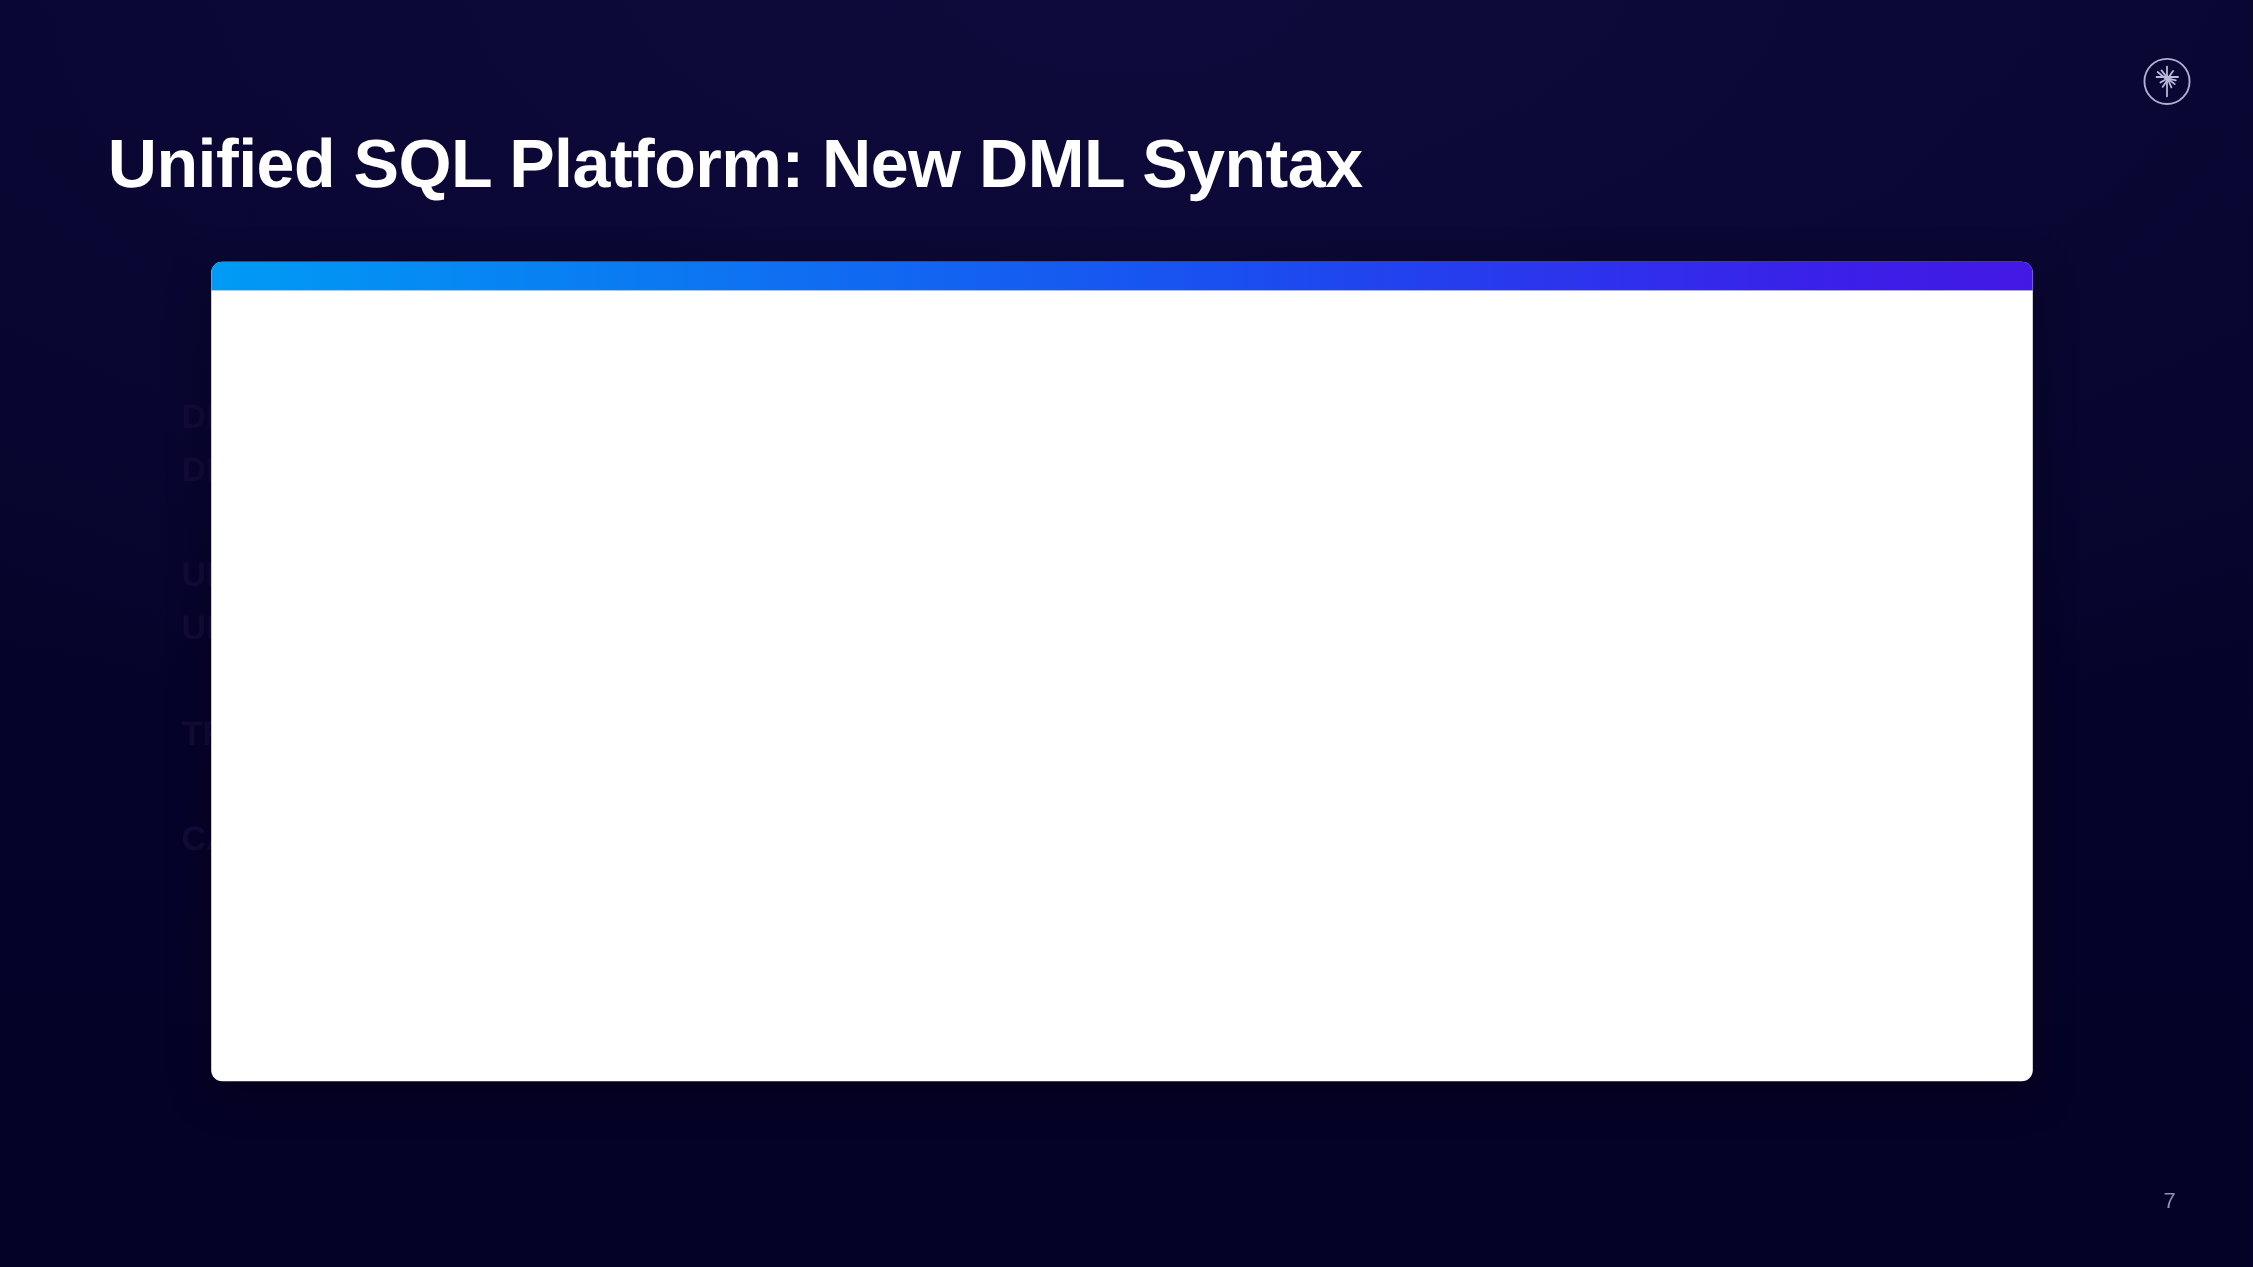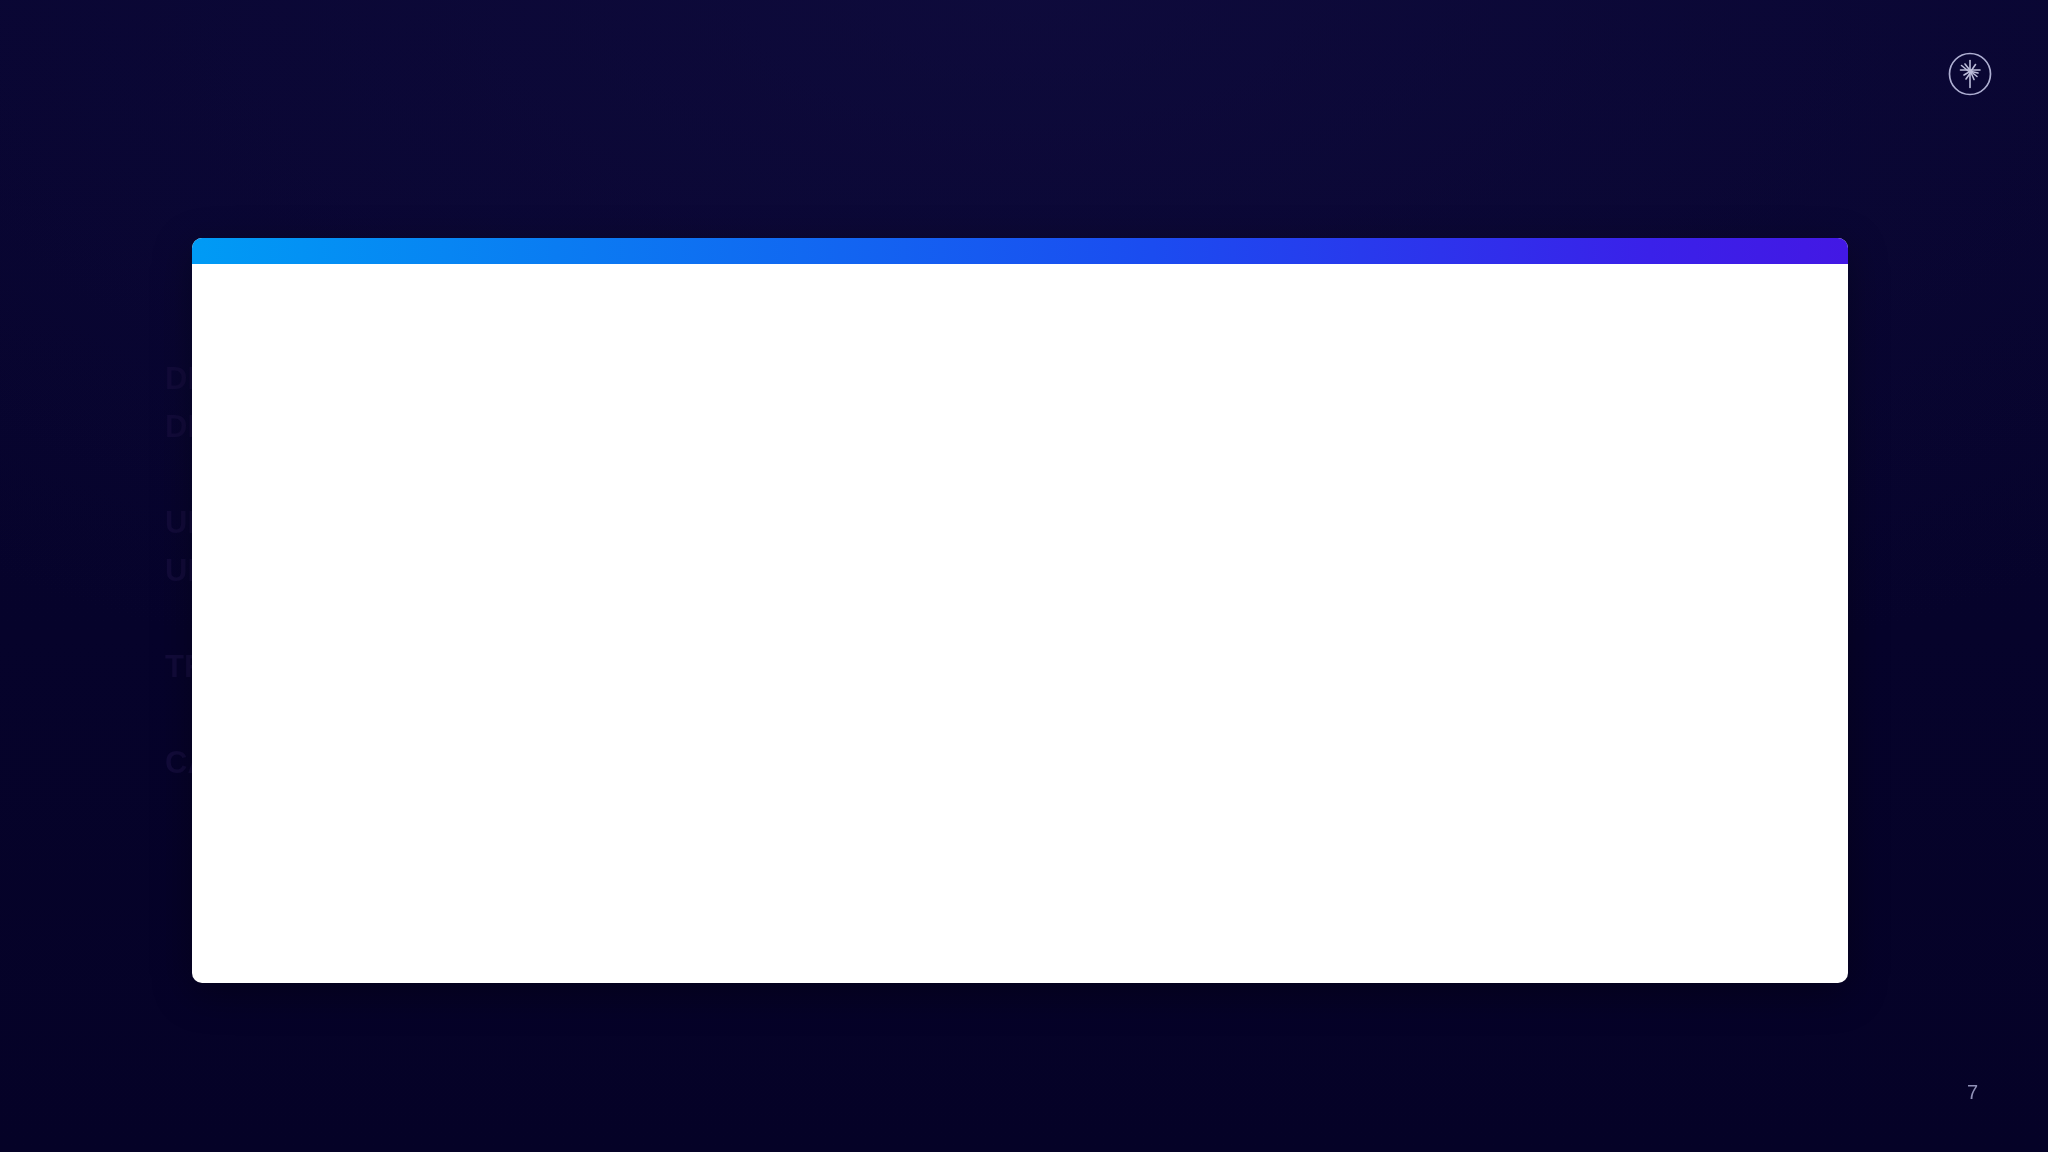--- a/index.html
+++ b/index.html
@@ -102,20 +102,21 @@
   .t-paren-t { color: #00a99d; }   
   .t-backtk  { color: #28a8f5; }   
 
   svg { display: block; }
 </style>
 </head>
 <body>
 
 <div class="slide">
 
+  <h1 class="slide-title">Unified SQL Platform: New DML Syntax</h1>
 
   <div class="brand-logo">
     <svg viewBox="0 0 52 52" width="52" height="52" aria-hidden="true">
       <circle cx="26" cy="26" r="20.5" fill="none" stroke="#c5c7e8" stroke-width="1.7"></circle>
       <g stroke="#d4d6f0" stroke-width="1.6" stroke-linecap="round">
         <line x1="26" y1="12.5" x2="26" y2="39.5"></line>
         <line x1="16.5" y1="22" x2="36" y2="22"></line>
         <line x1="21" y1="16" x2="26.5" y2="23"></line>
         <line x1="31.5" y1="16.5" x2="27" y2="23"></line>
         <line x1="17.5" y1="17.5" x2="25.5" y2="24"></line>

